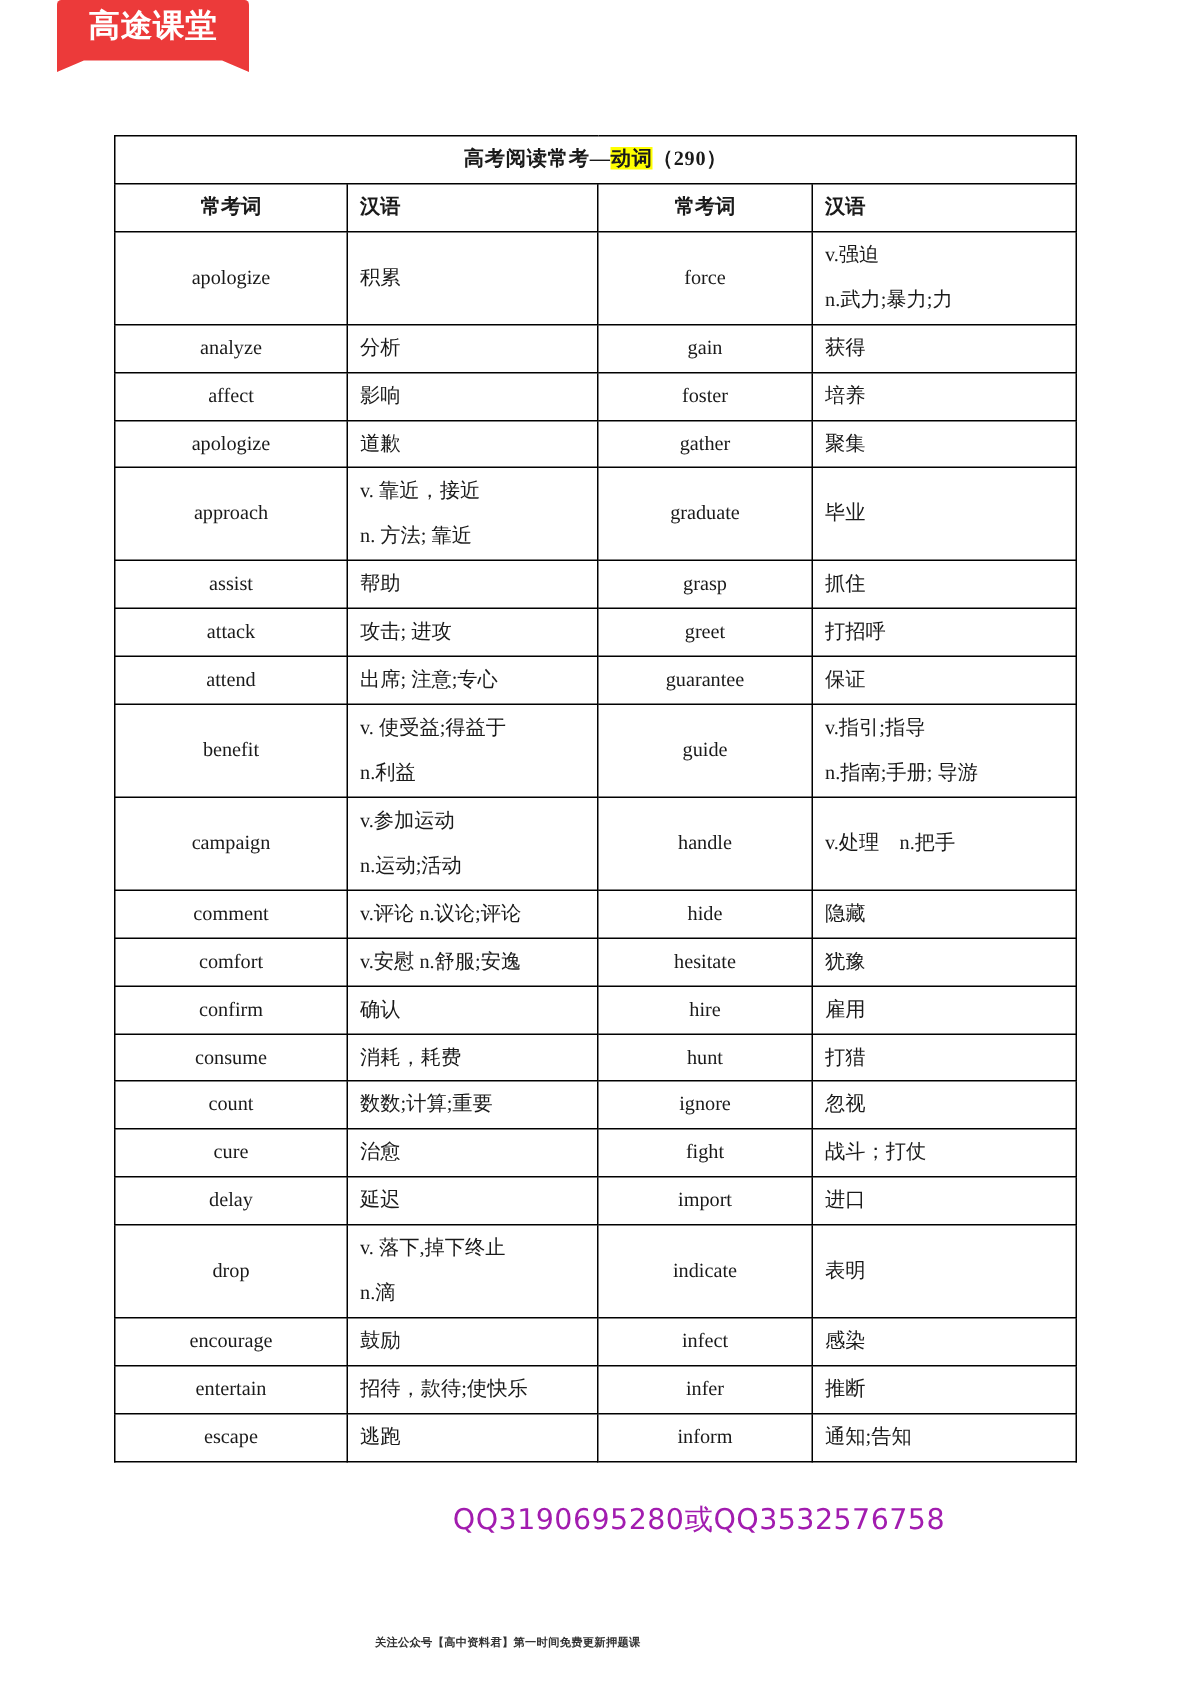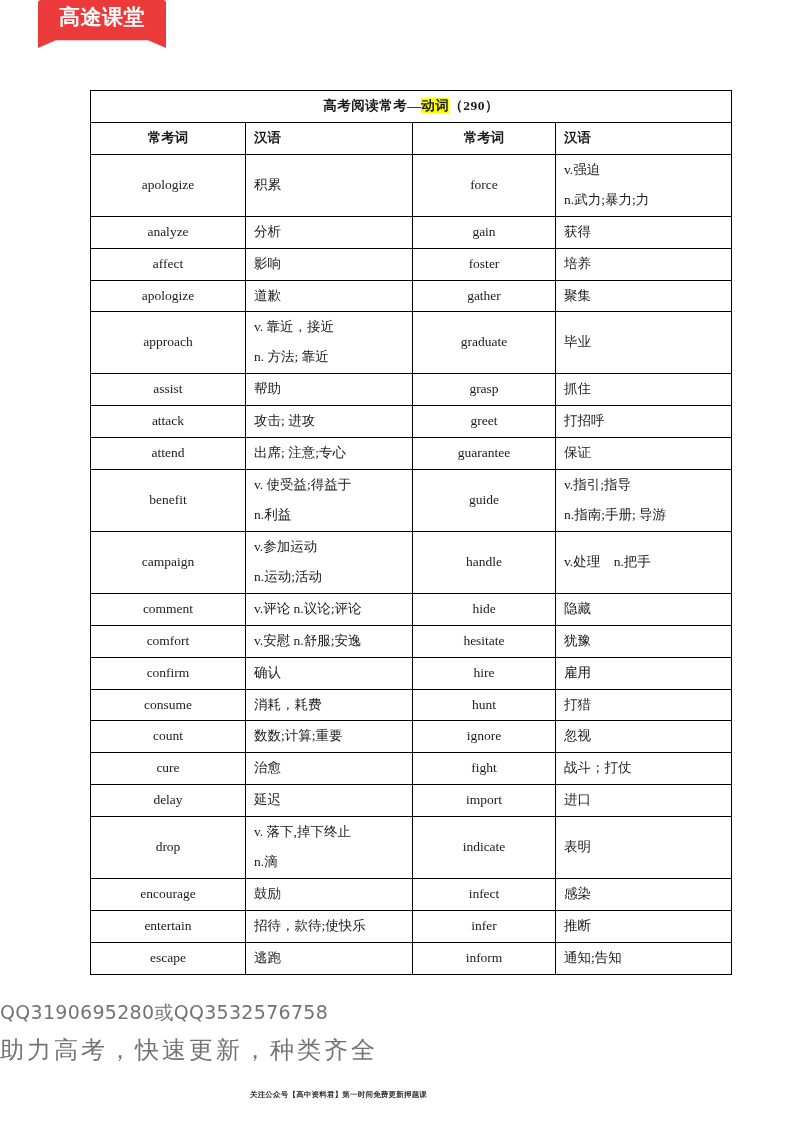--- a/index.html
+++ b/index.html
@@ -41,21 +41,21 @@
     font-family: "DejaVu Sans", "Liberation Sans", sans-serif;
     font-size: 21px;
     font-weight: bold;
     letter-spacing: 0.5px;
     line-height: 1;
   }
 
   
   .doc-table {
     position: absolute;
-    left: 90px;
+    left: 76px;
     top: 90px;
     width: 641px;
     border-collapse: collapse;
     table-layout: fixed;
   }
   .doc-table td, .doc-table th {
     border: 1px solid #000000;
     padding: 5px 8px;
     vertical-align: middle;
     font-size: 13.5px;
@@ -89,22 +89,22 @@
   }
   .cn-multi > div { white-space: nowrap; }
   .cn-multi > div + div { margin-top: 9px; }
 
   
   .watermark {
     position: absolute;
     left: 0;
     top: 1000px;
     width: 630px;
-    text-align: left;
-    color: #737373;
+    text-align: right;
+    color: #a21caf;
     pointer-events: none;
   }
   .wm-line1 {
     font-family: "DejaVu Sans", "Liberation Sans", sans-serif;
     font-size: 19px;
     letter-spacing: 0.3px;
     white-space: nowrap;
   }
   .wm-line2 {
     font-family: "Liberation Serif", "DejaVu Serif", serif;
@@ -369,16 +369,15 @@
         <td class="col-word">inform</td>
         <td class="col-cn">
           <div>通知;告知</div>
         </td>
       </tr>
     </tbody>
 </table>
 
 <div class="watermark">
   <div class="wm-line1">QQ3190695280或QQ3532576758</div>
-  <div class="wm-line2">助力高考，快速更新，种类齐全</div>
 </div>
 
 <div class="footer">关注公众号【高中资料君】第一时间免费更新押题课</div>
 
 </body></html>

